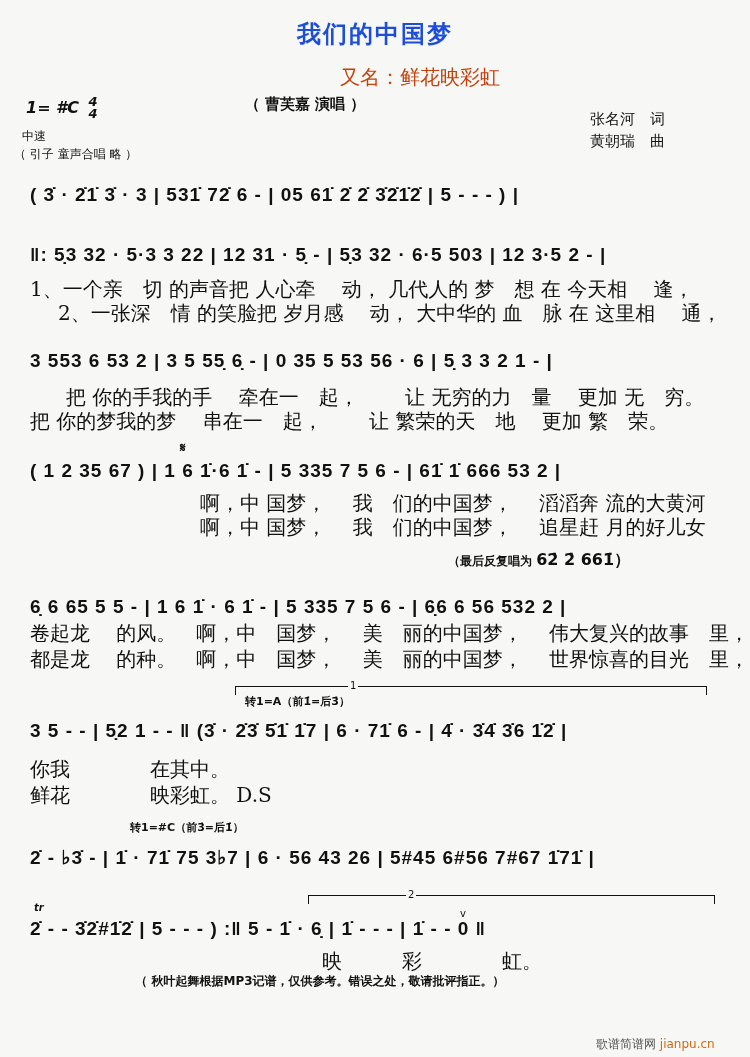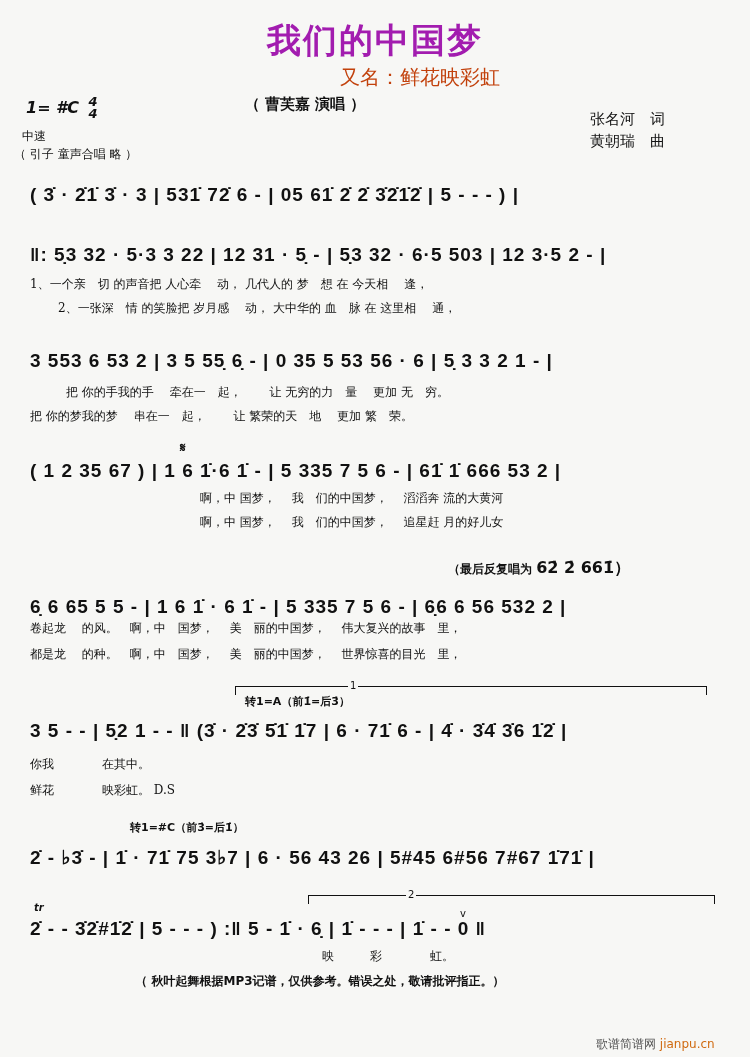--- a/index.html
+++ b/index.html
@@ -1,27 +1,27 @@
 <!DOCTYPE html>
 <html><head>
 <meta charset="utf-8">
 <style>
   html,body{margin:0;padding:0;}
   body{width:750px;height:1057px;background:#f7f7f5;position:relative;overflow:hidden;font-family:"DejaVu Sans","Liberation Sans",sans-serif;color:#111;}
   .abs{position:absolute;}
-  .title{left:0;width:750px;top:18px;text-align:center;font-size:34px;color:#a21caf;font-weight:bold;letter-spacing:2px;}
+  .title{left:0;width:750px;top:18px;text-align:center;font-size:24px;color:#1d4ed8;font-weight:bold;letter-spacing:2px;}
   .subtitle{left:0;width:750px;top:64px;text-align:center;font-size:20px;color:#c2410c;font-weight:normal;padding-left:45px;}
   .singer{left:0;width:610px;top:95px;text-align:center;font-size:15px;font-weight:bold;}
   .key{left:26px;top:96px;font-size:16px;font-weight:bold;font-style:italic;}
   .frac{display:inline-block;vertical-align:middle;text-align:center;font-size:13px;line-height:12px;margin-left:4px;}
   .tempo{left:22px;top:128px;font-size:12px;}
   .intro{left:14px;top:146px;font-size:12px;}
   .credits{left:590px;top:108px;font-size:15px;line-height:22px;}
   .staff{left:30px;width:690px;font-size:19px;font-weight:bold;white-space:pre;font-family:"Liberation Sans",sans-serif;letter-spacing:1px;}
-  .lyric{left:30px;width:690px;font-size:12px;white-space:pre;font-family:"DejaVu Serif","Liberation Serif",serif;}
+  .lyric{left:30px;width:690px;font-size:20px;white-space:pre;font-family:"DejaVu Serif","Liberation Serif",serif;}
   .note-small{font-size:11px;font-weight:bold;}
   .bracket{border-top:1.5px solid #111;border-left:1.5px solid #111;border-right:1.5px solid #111;height:8px;}
   .bracket-num{font-size:10px;background:#f7f7f5;padding:0 2px;}
   .footer-note{left:0;width:640px;top:973px;text-align:center;font-size:12px;font-weight:bold;}
   .watermark{left:596px;top:1036px;font-size:12px;color:#555;}
   .watermark .brand{color:#d06a10;}
   .segno{font-size:13px;font-weight:bold;}
 </style>
 </head>
 <body>
@@ -52,21 +52,21 @@
 <div class="abs lyric" style="top:300px;margin-left:28px;">2、一张深　情 的笑脸把 岁月感　 动， 大中华的 血　脉 在 这里相　 通，</div>
 
 <div class="abs staff" style="top:350px;">3 553 6 53 2 | 3 5 55̣ 6̣ - | 0 35 5 53 56 · 6 | 5̣ 3 3 2 1 - |</div>
 <div class="abs lyric" style="top:384px;margin-left:36px;">把 你的手我的手　 牵在一　起，　　 让 无穷的力　量　 更加 无　穷。</div>
 <div class="abs lyric" style="top:408px;">把 你的梦我的梦　 串在一　起，　　 让 繁荣的天　地　 更加 繁　荣。</div>
 
 <div class="abs segno" style="left:180px;top:440px;">𝄋</div>
 <div class="abs staff" style="top:460px;">( 1 2 35 67 ) | 1 6 1̇·6 1̇ - | 5 335 7 5 6 - | 61̇ 1̇ 666 53 2 |</div>
 <div class="abs lyric" style="top:490px;left:200px;width:520px;">啊，中 国梦，　 我　们的中国梦，　 滔滔奔 流的大黄河</div>
 <div class="abs lyric" style="top:514px;left:200px;width:520px;">啊，中 国梦，　 我　们的中国梦，　 追星赶 月的好儿女</div>
-<div class="abs" style="left:448px;top:550px;font-size:12px;font-weight:bold;margin-top:8px;">
+<div class="abs" style="left:448px;top:550px;font-size:12px;font-weight:bold;">
   <span>（最后反复唱为</span>
   <span style="font-size:16px;">62̇ 2̇ 661̇）</span>
 </div>
 
 <div class="abs staff" style="top:588px;margin-top:8px;">6̣ 6 65 5 5 - | 1 6 1̇ · 6 1̇ - | 5 335 7 5 6 - | 6̣6 6 56 532 2 |</div>
 <div class="abs lyric" style="top:620px;">卷起龙　 的风。　啊，中　国梦，　 美　丽的中国梦，　 伟大复兴的故事　里，</div>
 <div class="abs lyric" style="top:646px;">都是龙　 的种。　啊，中　国梦，　 美　丽的中国梦，　 世界惊喜的目光　里，</div>
 
 <div class="abs bracket" style="left:235px;top:686px;width:470px;"></div>
 <div class="abs bracket-num" style="left:348px;top:680px;">1</div>

